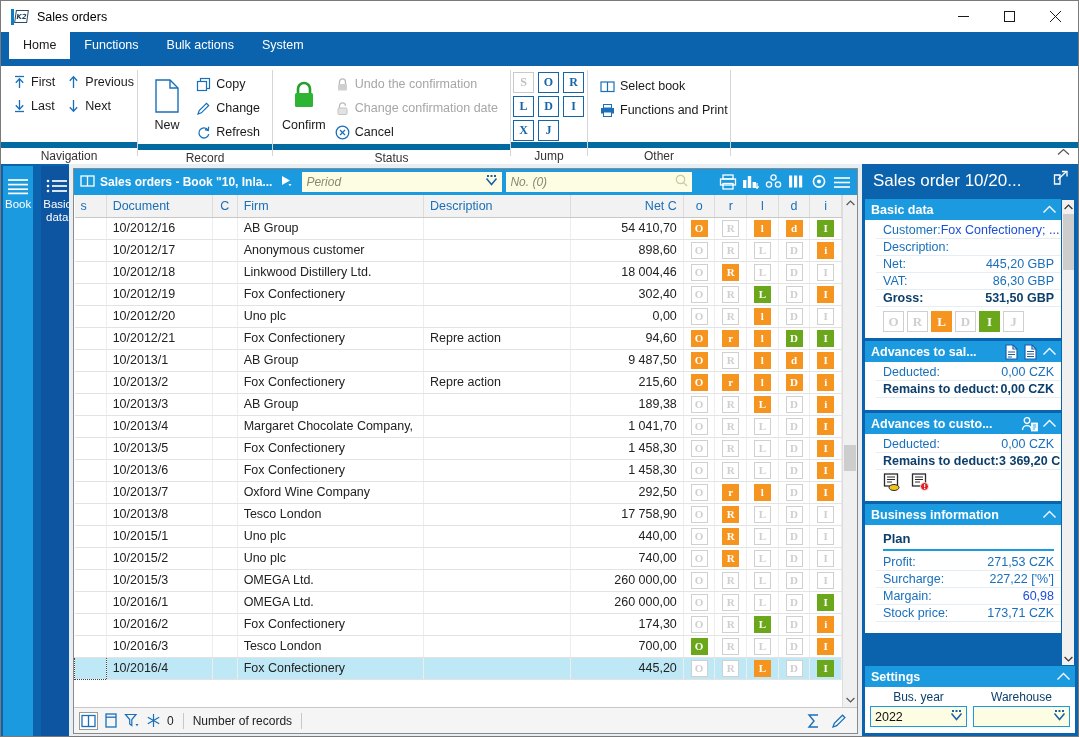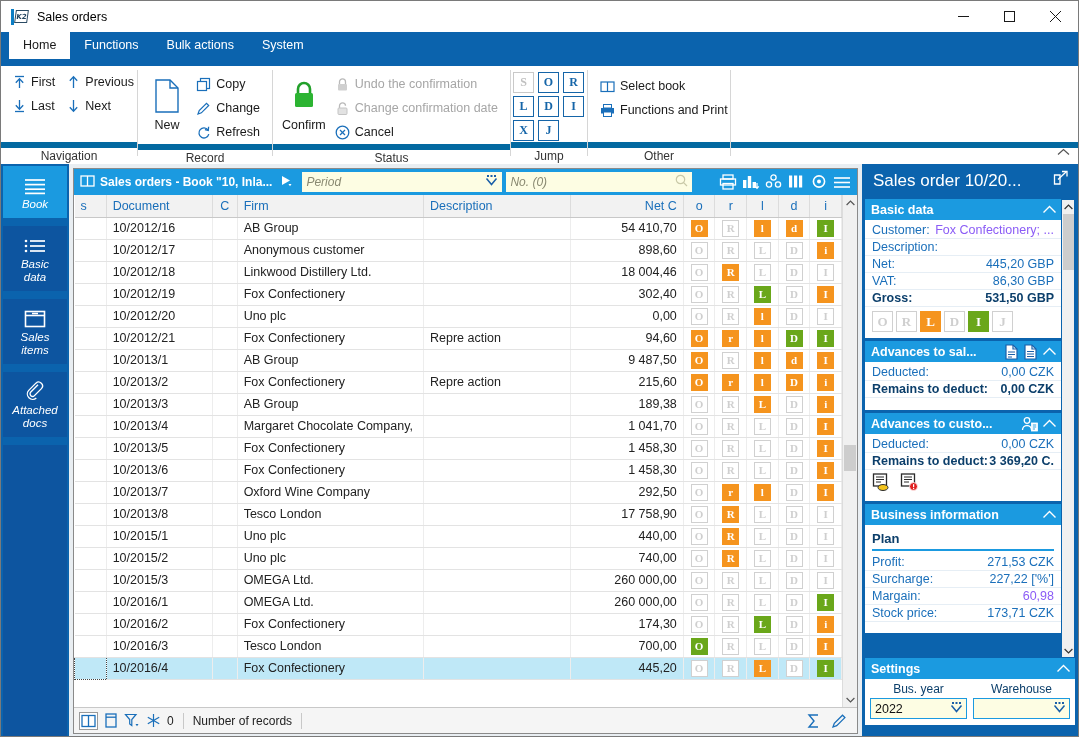--- a/index.html
+++ b/index.html
@@ -96,21 +96,21 @@
 
   
   .main {
     position: absolute; left: 0; top: 163px; right: 0; bottom: 0;
     display: flex;
   }
 
   
   .leftnav {
     width: 68px; background: #0b63ad; padding: 2px 2px 0 2px; flex: 0 0 68px;
-    display: flex; flex-direction: column; gap: 8px; font-style: italic;
+    display: flex; flex-direction: row; gap: 8px;
   }
   .nav-item {
     background: #0d55a0; color: #ffffff; text-align: center;
     padding: 8px 2px 7px 2px; font-size: 11.5px; line-height: 13px;
   }
   .nav-item.active { background: #1b9ae0; }
   .nav-item .nav-glyph { height: 24px; display: flex; align-items: center; justify-content: center; }
   .nav-fill { flex: 1; background: #0d55a0; }
 
   
@@ -211,29 +211,29 @@
     display: flex; align-items: center; justify-content: center; font-size: 8px; }
 
   .sect { margin-bottom: 3px; }
   .sect-head {
     background: #1b9ae0; color: #ffffff; font-weight: bold; font-size: 12.5px;
     height: 21px; display: flex; align-items: center; padding: 0 4px 0 6px; gap: 4px;
     white-space: nowrap;
   }
   .sect-head .sh-title { flex: 1; overflow: hidden; }
   .sect-head .sh-ic { display: flex; align-items: center; }
-  .sect-body { background: #ffffff; padding: 2px 0 3px 0; }
+  .sect-body { background: #ffffff; padding: 2px 0 3px 11px; }
   .kv {
     display: flex; justify-content: space-between; padding: 1px 7px;
     font-size: 12.5px; color: #1a6fba; border-bottom: 1px solid #e6eef5;
     white-space: nowrap;
   }
   .kv:last-child { border-bottom: none; }
   .kv .v { color: #1a6fba; }
-  .kv .v.black { color: #8b5cf6; }
+  .kv .v.black { color: #1d4ed8; }
   .kv.bold .k, .kv.bold .v { font-weight: bold; color: #0c3f6b; }
   .flagrow { display: flex; gap: 3px; padding: 4px 7px 3px 7px; }
   .flagrow .fl { width: 21px; height: 21px; font-size: 13px; }
   .iconrow { display: flex; gap: 8px; padding: 3px 7px 4px 7px; }
   .plan-title { font-weight: bold; font-size: 13px; color: #0c3f6b; padding: 4px 7px 3px 7px; }
   .plan-rule { height: 2px; background: #1b9ae0; margin: 0 7px 3px 7px; }
   .settings-body { background: #ffffff; padding: 3px 5px 6px 5px; display: flex; gap: 6px; }
   .fld { flex: 1; min-width: 0; }
   .fld-label { font-size: 12px; color: #0c3f6b; text-align: center; padding-bottom: 2px; }
   .fld-input {
@@ -1180,21 +1180,21 @@
           </div>
           <div class="thumb" style="top:14px;height:56px"></div>
           <div class="arrow" style="bottom:0">
             <svg width="9" height="6" viewBox="0 0 9 6">
                 <path d="M0.6 1 L4.5 5 L8.4 1" fill="none" stroke="#333" stroke-width="1.2"></path>
               </svg>
           </div>
         </div>
       </div>
 
-      <div class="sect" style="margin-bottom:8px">
+      <div class="sect" style="margin-bottom:0">
         <div class="sect-head">
           <span class="sh-title">Settings</span>
           <span class="sh-ic">
             <svg width="15" height="9" viewBox="0 0 15 9">
                 <path d="M1.5 7.5 L7.5 1.5 L13.5 7.5" fill="none" stroke="#fff" stroke-width="1.4"></path>
               </svg>
           </span>
         </div>
         <div class="settings-body">
           <div class="fld">

